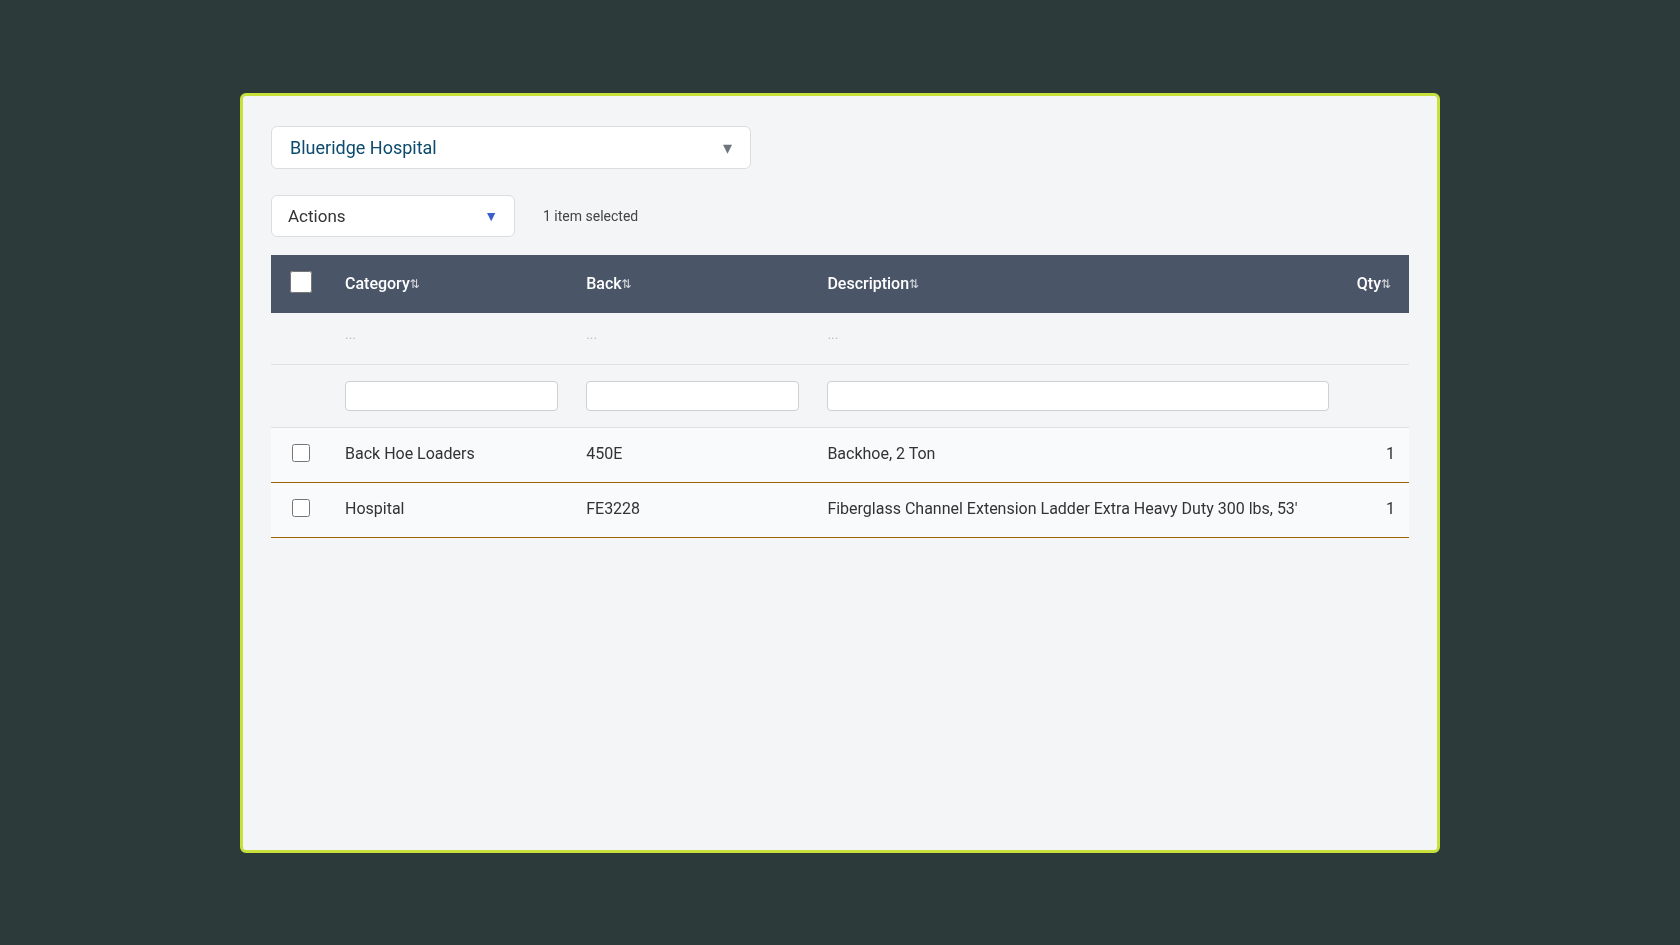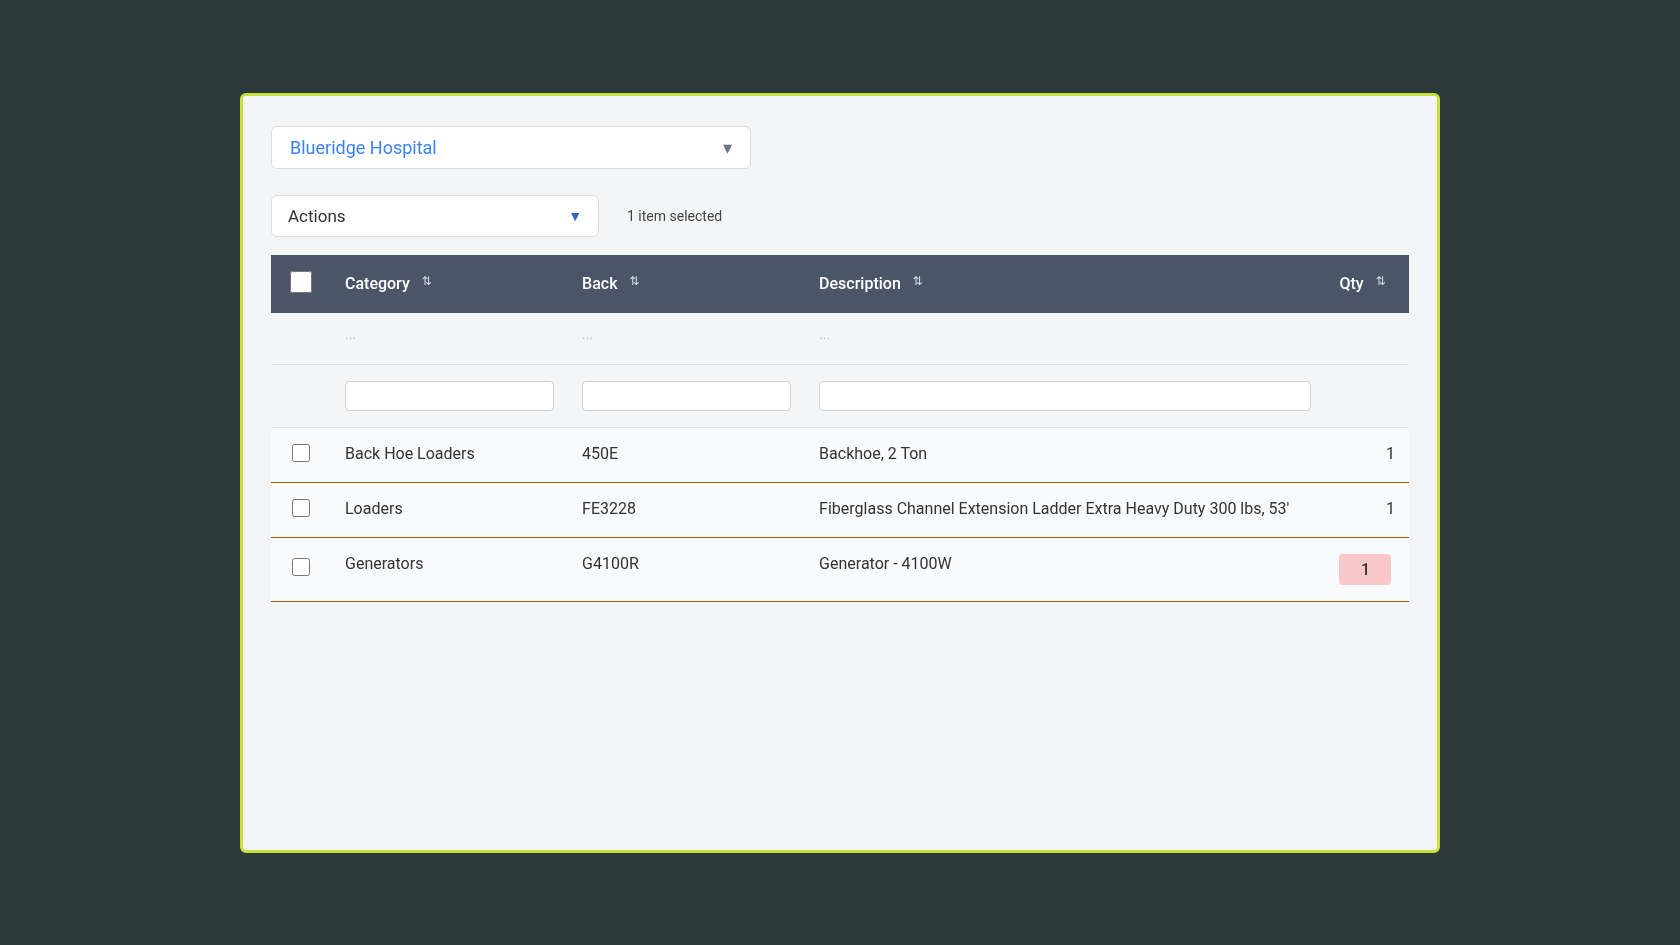--- a/index.html
+++ b/index.html
@@ -32,21 +32,21 @@
       border: 1px solid #ddd;
       border-radius: 6px;
       padding: 10px 18px;
       width: 480px;
       cursor: pointer;
       margin-bottom: 26px;
     }
 
     .hospital-selector-label {
       font-size: 18px;
-      color: #3b82f6;
+      color: #0c4a6e;
       font-weight: 400;
     }
 
     .hospital-selector-chevron {
       color: #6c757d;
       font-size: 18px;
     }
 
     
     .actions-bar {
@@ -57,21 +57,21 @@
     }
 
     .actions-dropdown {
       display: inline-flex;
       align-items: center;
       justify-content: space-between;
       background: #ffffff;
       border: 1px solid #ddd;
       border-radius: 6px;
       padding: 10px 16px;
-      width: 328px;
+      width: 244px;
       cursor: pointer;
     }
 
     .actions-dropdown-label {
       font-size: 17px;
       color: #333;
     }
 
     .actions-dropdown-arrow {
       color: #3a5fcd;
@@ -103,21 +103,22 @@
       user-select: none;
     }
 
     .data-table thead th.col-checkbox {
       width: 60px;
       text-align: center;
     }
 
     .col-sort {
       display: inline-flex;
-      gap: 12px;
+      align-items: center;
+      gap: 0;
     }
 
     .sort-icon {
       font-size: 12px;
       opacity: 0.8;
     }
 
     
     .filter-row td {
       padding: 6px 8px;
@@ -282,35 +283,24 @@
         <td>
           <span class="qty-normal">1</span>
         </td>
       </tr>
 
 
       <tr class="data-row">
         <td class="col-checkbox">
           <input type="checkbox" class="row-checkbox" style="">
         </td>
-        <td>Loaders</td>
+        <td>Hospital</td>
         <td>FE3228</td>
         <td>Fiberglass Channel Extension Ladder Extra Heavy Duty 300 lbs, 53'</td>
         <td>
           <span class="qty-normal">1</span>
         </td>
       </tr>
 
-      <tr class="data-row">
-        <td class="col-checkbox">
-          <input type="checkbox" class="row-checkbox" style="">
-        </td>
-        <td>Generators</td>
-        <td>G4100R</td>
-        <td>Generator - 4100W</td>
-        <td>
-          <span class="qty-highlighted">1</span>
-        </td>
-      </tr>
     </tbody>
   </table>
 
 </div>
 
 </body></html>

